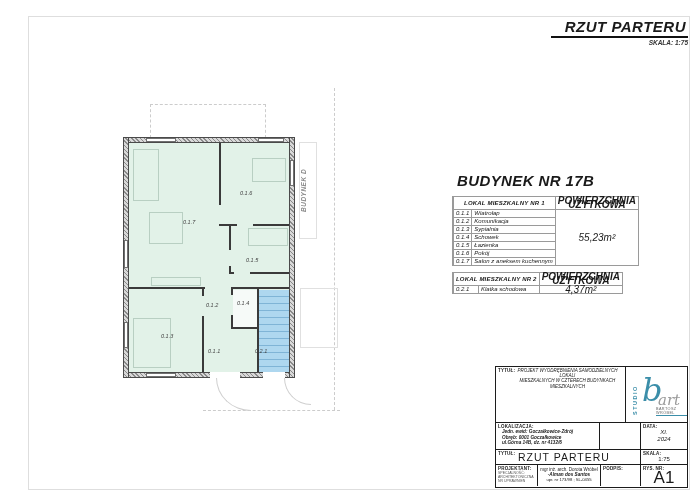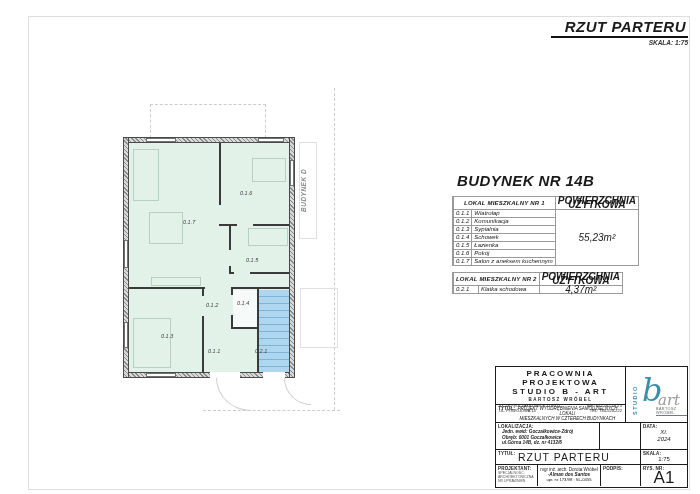--- a/index.html
+++ b/index.html
@@ -151,21 +151,21 @@
   <div class="abs room-label" style="left:240px;top:190px;">0.1.6</div>
   <div class="abs room-label" style="left:183px;top:219px;">0.1.7</div>
   <div class="abs room-label" style="left:246px;top:257px;">0.1.5</div>
   <div class="abs room-label" style="left:206px;top:302px;">0.1.2</div>
   <div class="abs room-label" style="left:237px;top:300px;">0.1.4</div>
   <div class="abs room-label" style="left:161px;top:333px;">0.1.3</div>
   <div class="abs room-label" style="left:208px;top:348px;">0.1.1</div>
   <div class="abs room-label" style="left:255px;top:348px;">0.2.1</div>
 </div>
 
-<div class="abs bldg-heading">BUDYNEK NR 14B</div>
+<div class="abs bldg-heading">BUDYNEK NR 17B</div>
 
 <table class="abs rtable" style="left:452px;top:196px;width:156px;">
   <tbody>
       <tr>
     <td class="swatch sw-green"></td>
     <td class="hdr" colspan="2">LOKAL MIESZKALNY NR 1</td>
     <td class="area-hdr area-val" rowspan="1">
       <div>POWIERZCHNIA</div>
       <div>UŻYTKOWA</div>
     </td>
@@ -225,35 +225,20 @@
     <td>Klatka schodowa</td>
     <td class="area-val">4,37m²</td>
   </tr>
 </tbody>
   </table>
 
 <div class="abs tblock">
 
   <div class="tb-row" style="height:56px;border-bottom:1px solid #1c1c1c;">
     <div class="cell" style="width:130px;">
-      <div style="height:36px;border-bottom:1px solid #1c1c1c;box-sizing:border-box;">
-        <div class="company-name1">PRACOWNIA PROJEKTOWA</div>
-        <div class="company-name2">STUDIO B - ART</div>
-        <div class="company-name3">BARTOSZ WRÓBEL</div>
-        <div class="company-contact">
-          <div>
-            <div>43-230 GOCZAŁKOWICE-ZDRÓJ</div>
-            <div>UL. POWOJOWA 14</div>
-          </div>
-          <div style="text-align:right;">
-            <div>NIP: 652-162-18-75</div>
-            <div>TEL: 784-520-222</div>
-          </div>
-        </div>
-      </div>
       <div style="padding:1px 2px;display:flex;">
         <div class="tb-label" style="width:14px;">TYTUŁ:</div>
         <div class="proj-desc" style="flex:1;">
           <div>PROJEKT WYODRĘBNIENIA SAMODZIELNYCH LOKALI</div>
           <div>MIESZKALNYCH W CZTERECH BUDYNKACH MIESZKALNYCH</div>
 
         </div>
       </div>
     </div>
     <div class="cell" style="flex:1;">

